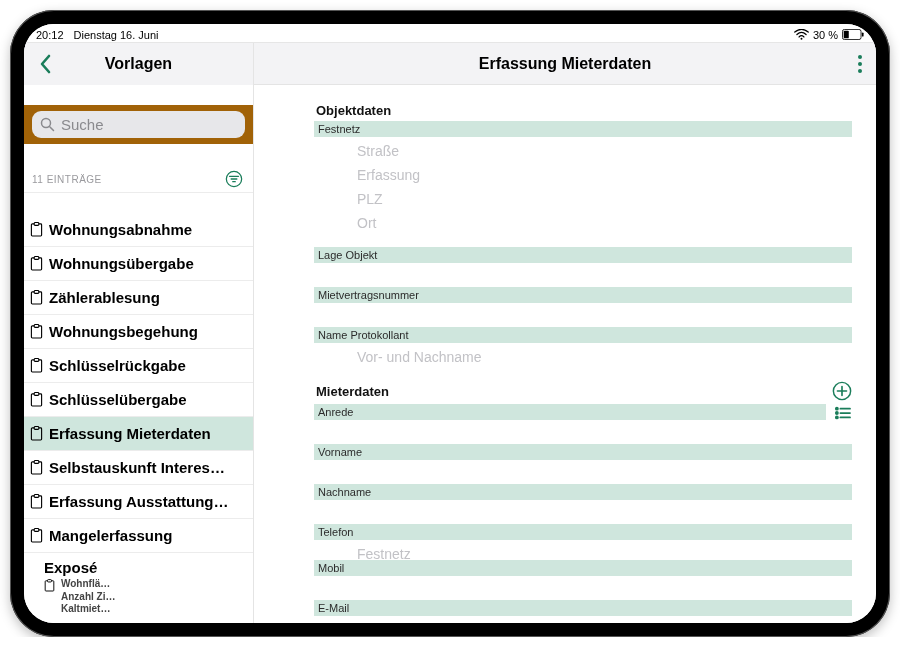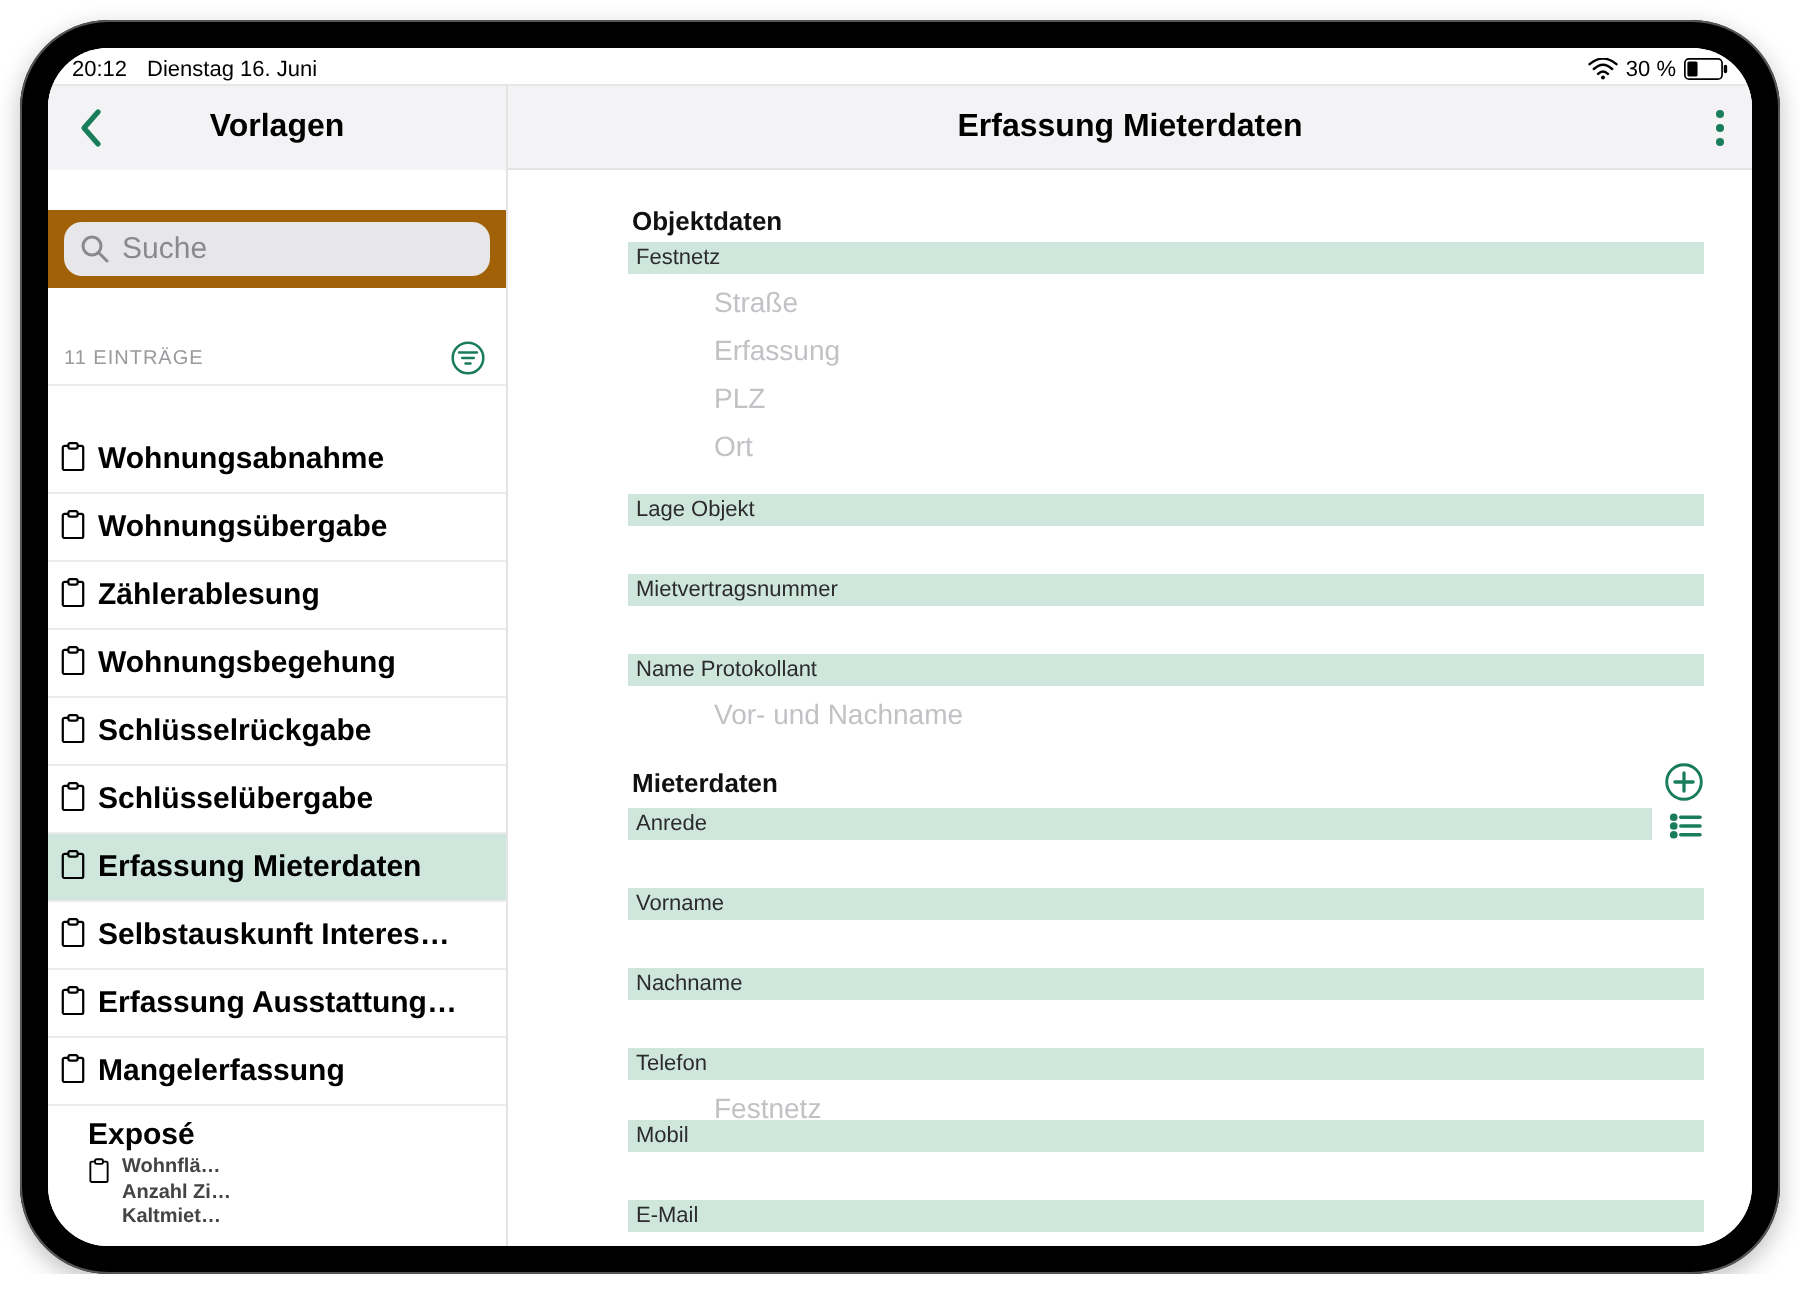--- a/index.html
+++ b/index.html
@@ -79,21 +79,21 @@
     padding: 6px 10px 4px 8px;
     font-size: 10px; letter-spacing: .5px;
     color: #9a9a9e;
     border-bottom: 1px solid #ececec;
   }
   .count-row .filter-btn { margin-left: auto; }
   .filter-btn svg { display: block; }
 
   .list { flex: 1; overflow-y: auto; }
   .item {
-    display: flex; gap: 6px;
+    display: flex; align-items: center; gap: 6px;
     padding: 8px 8px 8px 6px;
     border-bottom: 1px solid #ececec;
     font-size: 15px; font-weight: 700;
     white-space: nowrap; overflow: hidden; text-overflow: ellipsis;
   }
   .item.selected { background: #cfe6dd; }
   .item .clip { flex-shrink: 0; }
   .item span { overflow: hidden; text-overflow: ellipsis; }
 
   .item.expose { display: block; padding: 6px 8px 8px 20px; font-weight: 700; }

